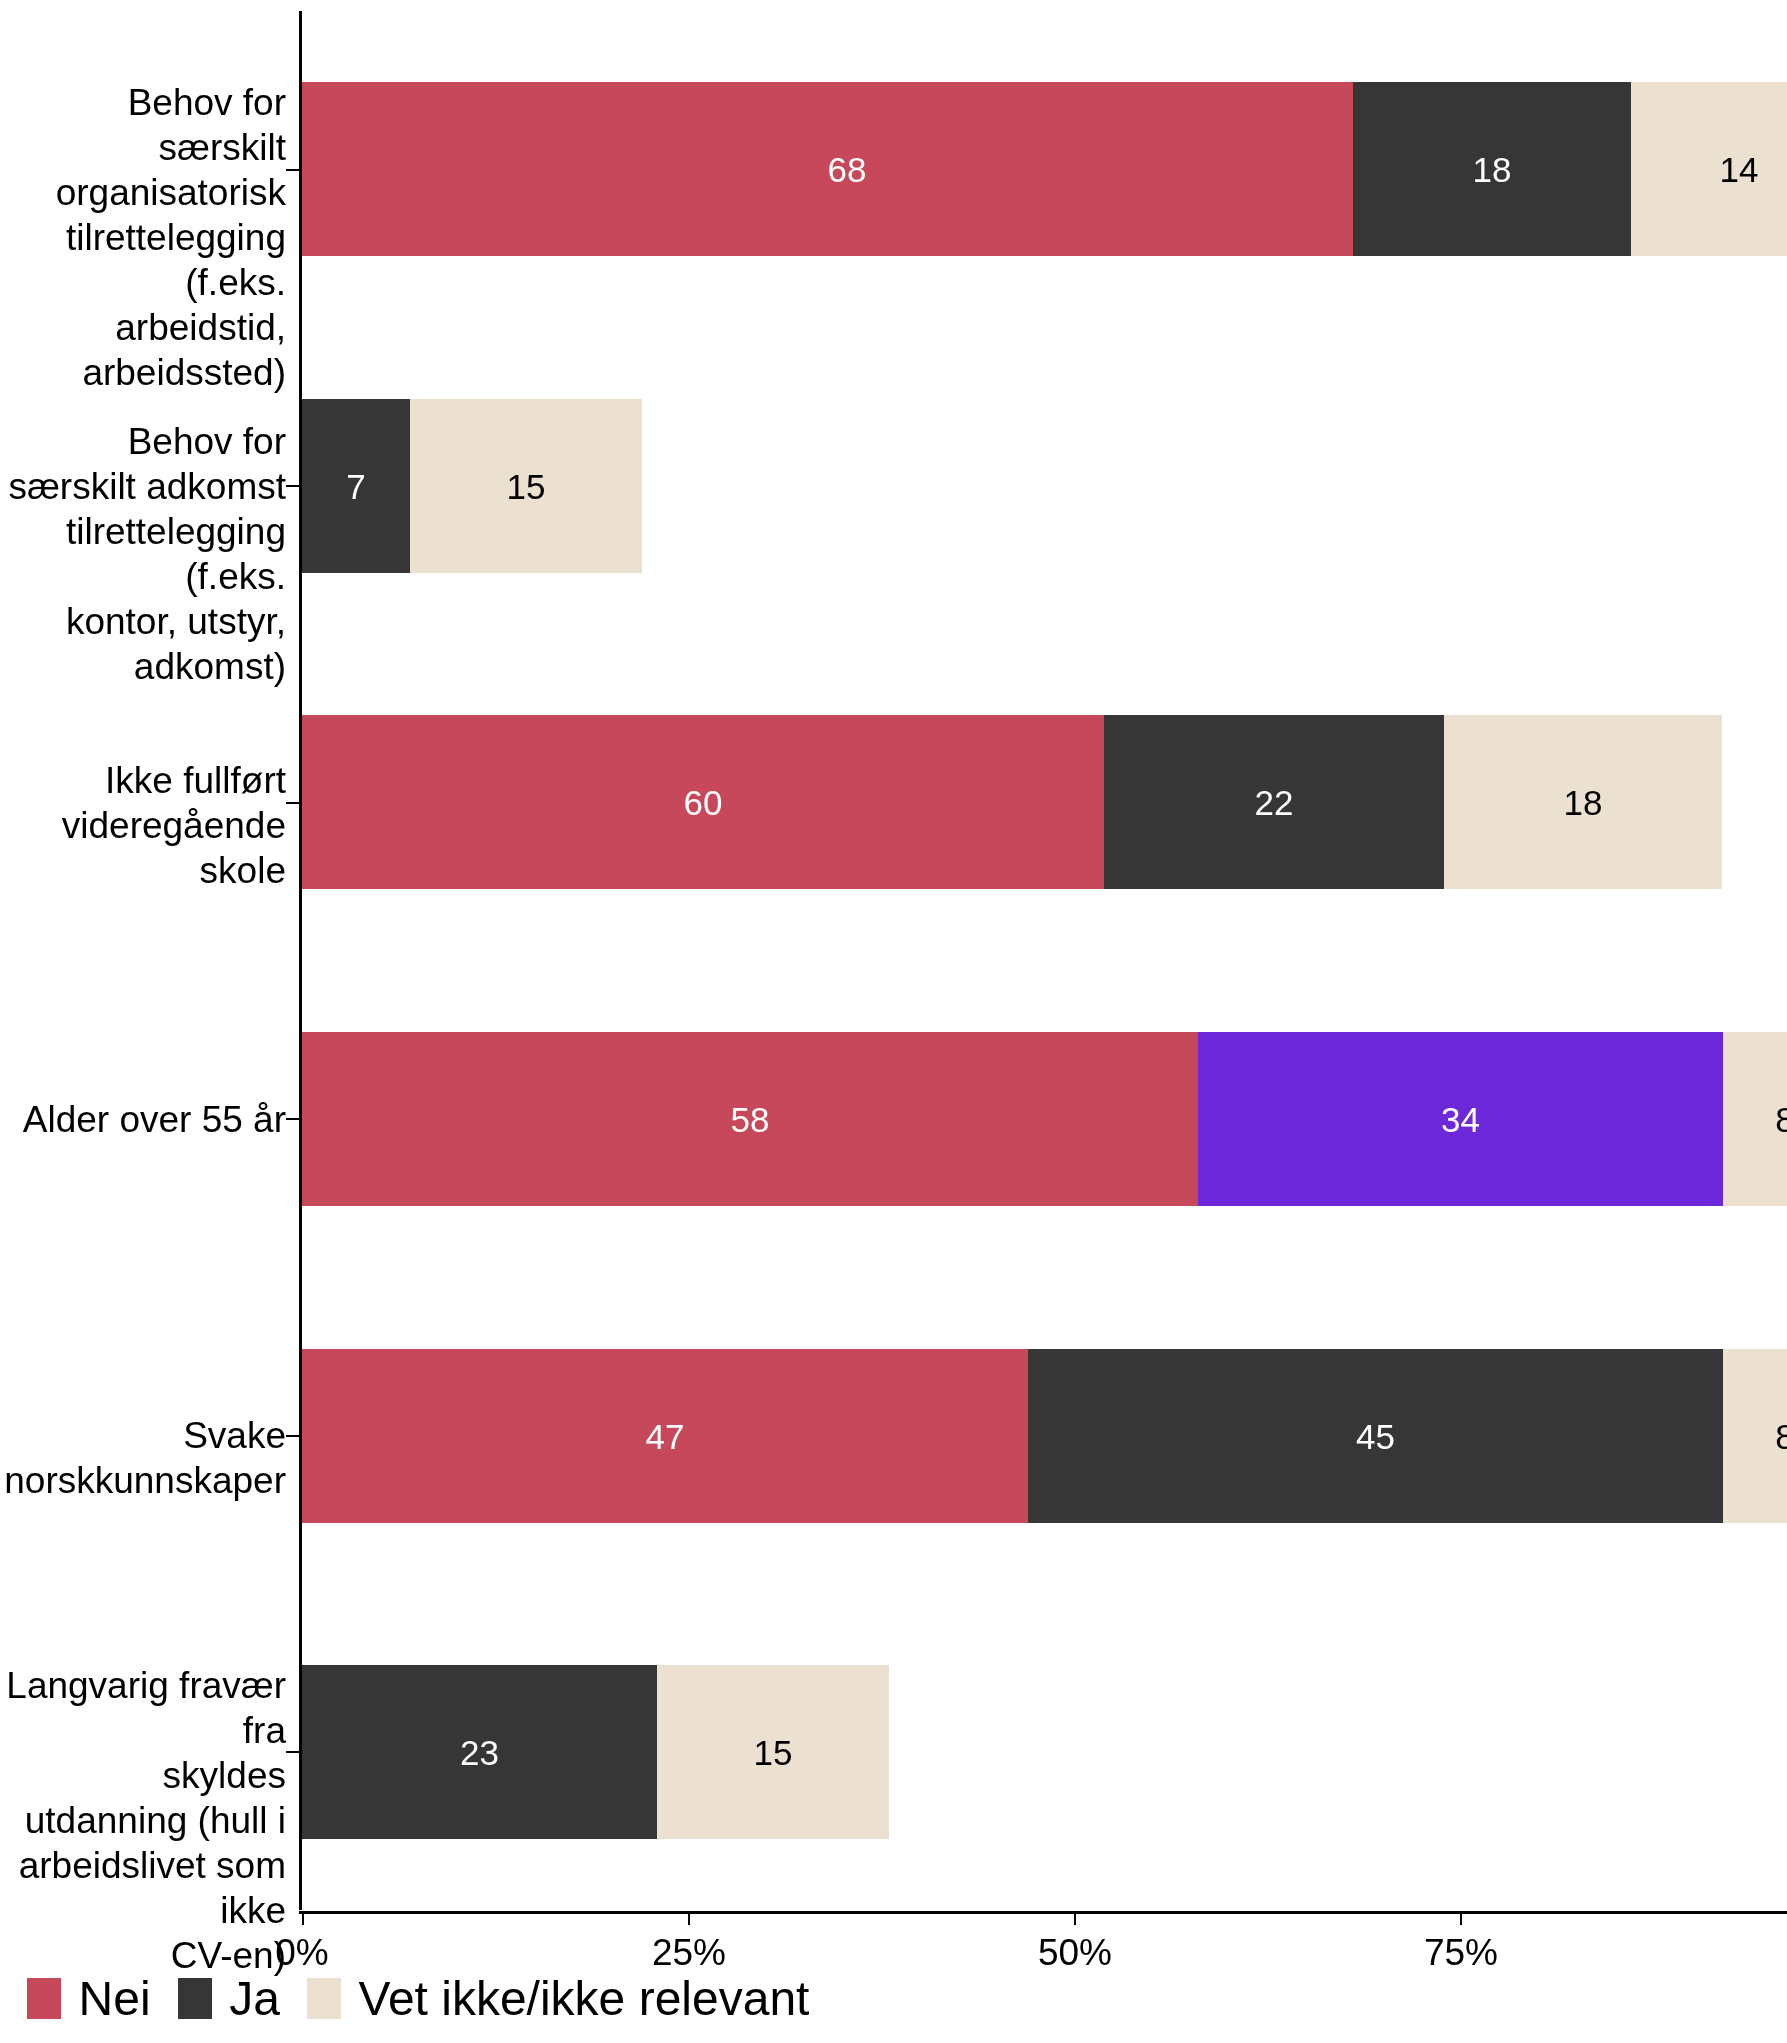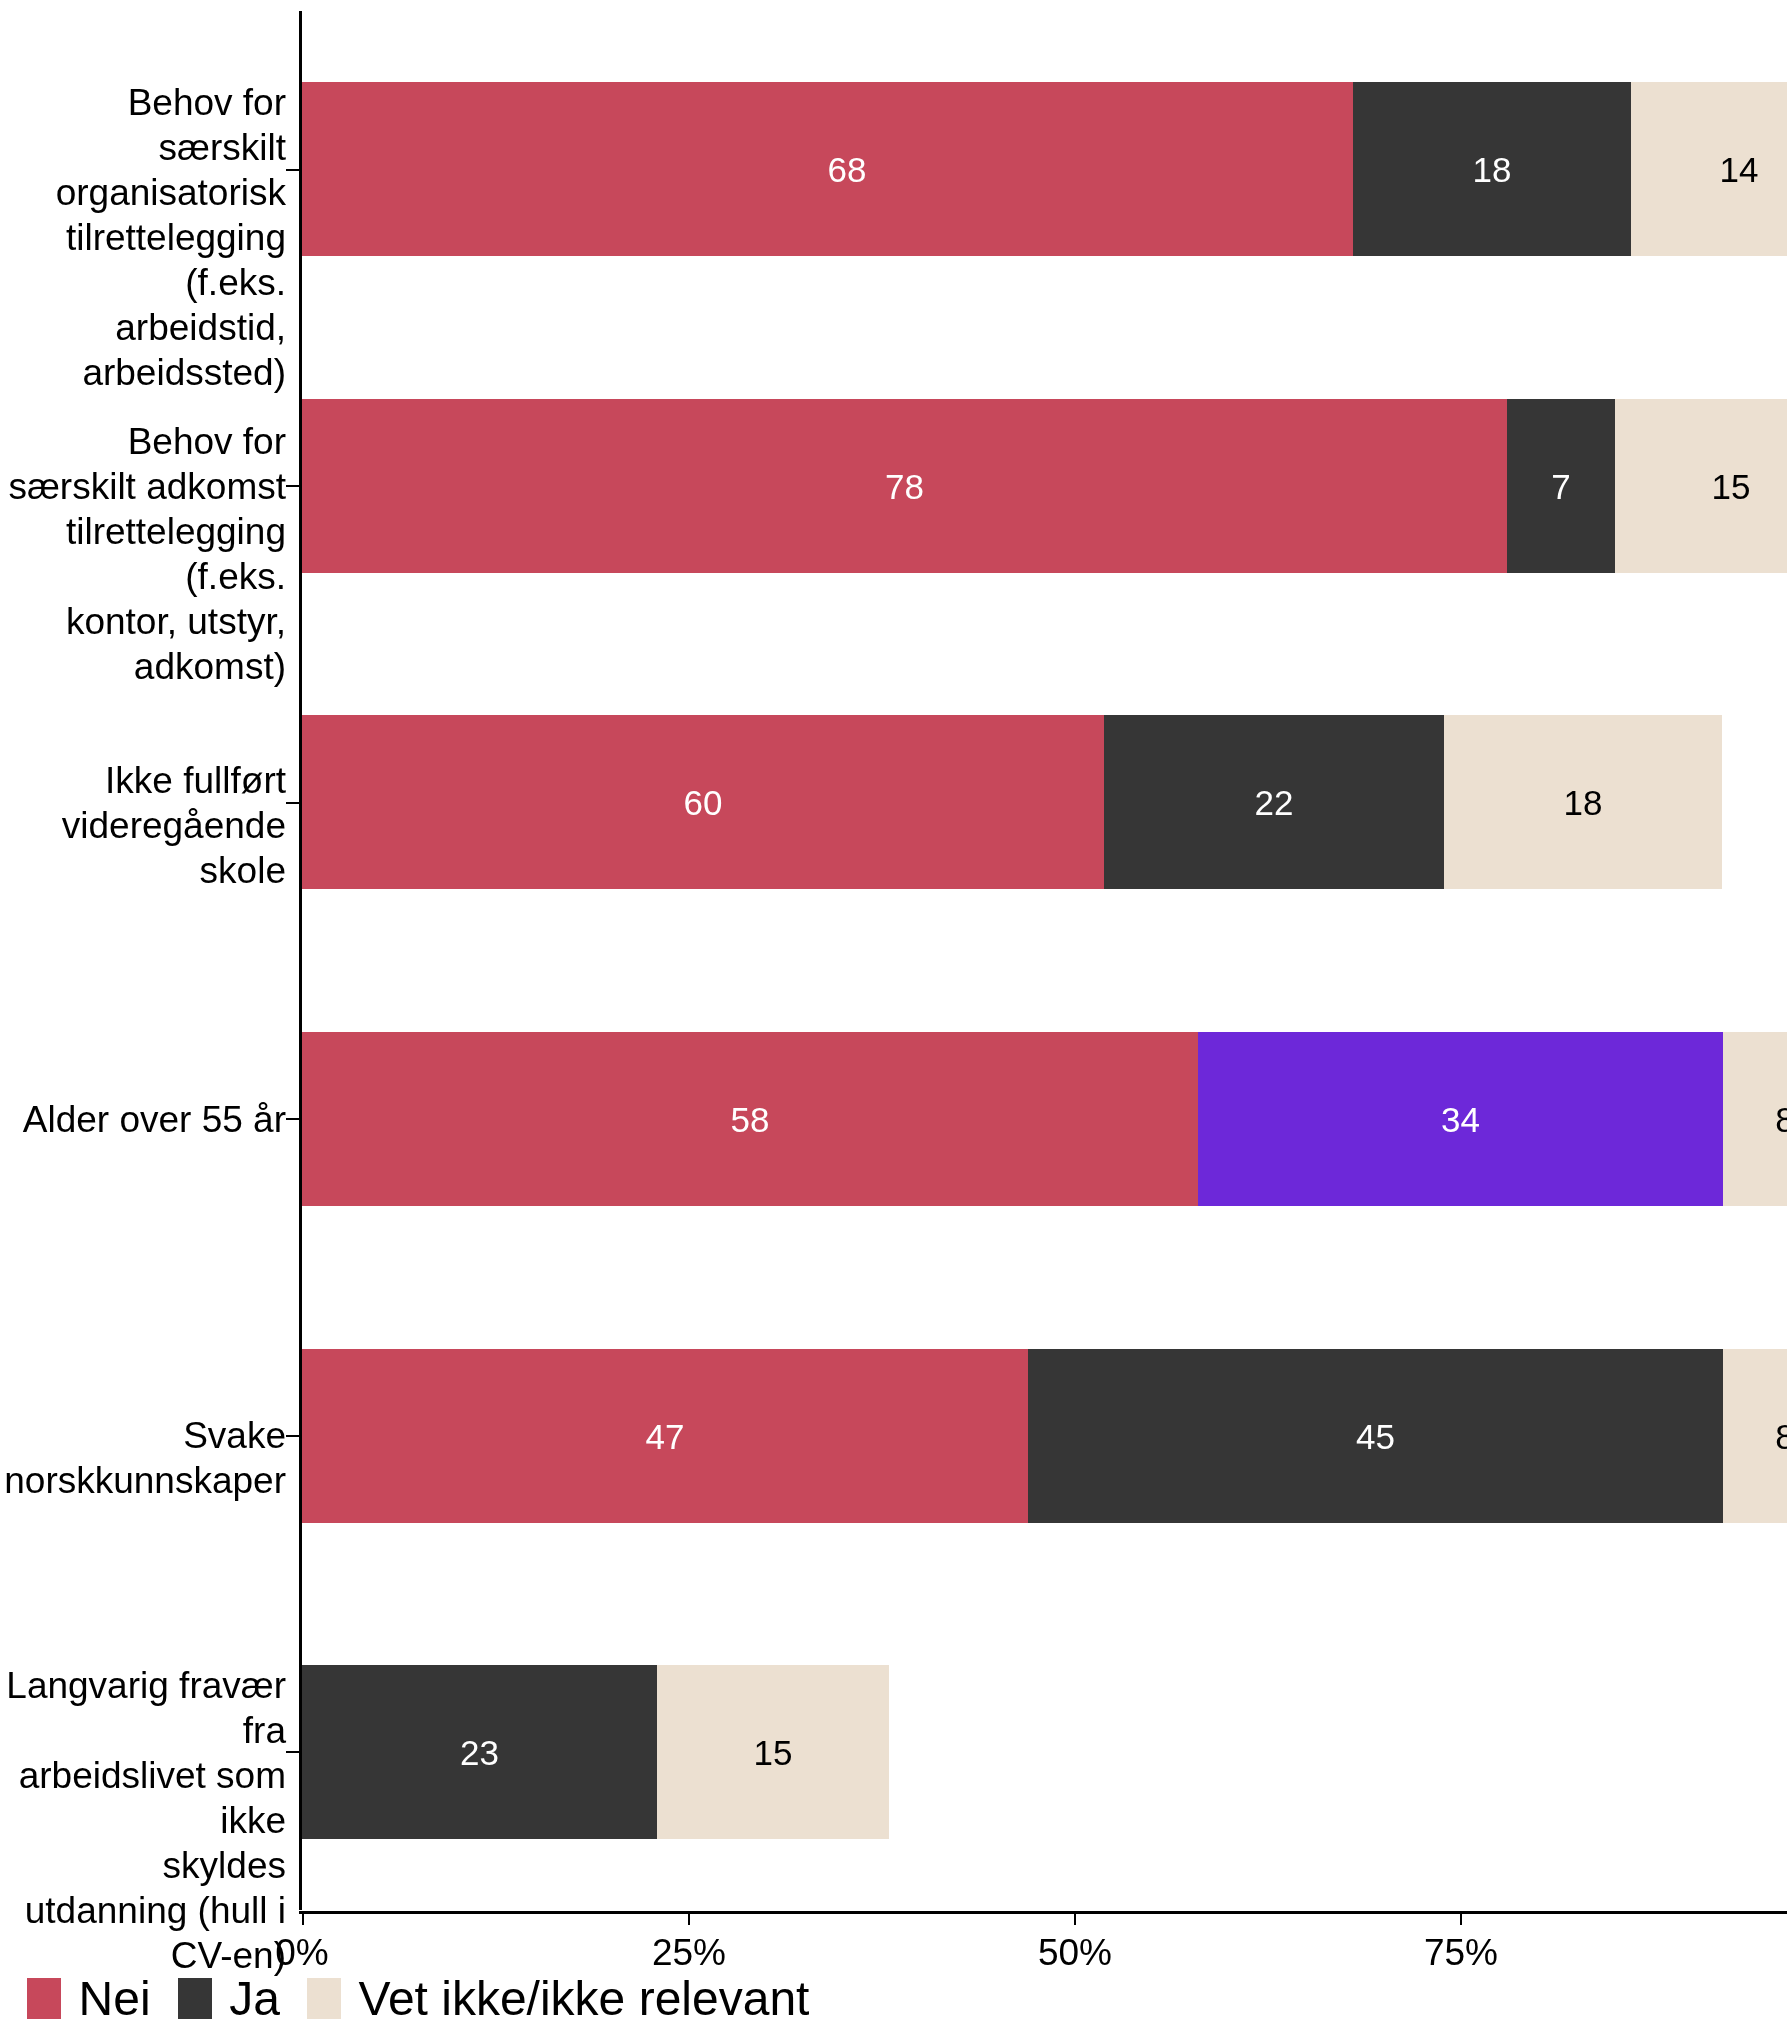--- a/index.html
+++ b/index.html
@@ -170,42 +170,39 @@
       <div class="y-label" style="top: 1097px;">
         <div>Alder over 55 år</div>
       </div>
       <div class="y-tick" style="top: 1435px;"></div>
       <div class="y-label" style="top: 1413px;">
         <div>Svake norskkunnskaper</div>
       </div>
       <div class="y-tick" style="top: 1751px;"></div>
       <div class="y-label" style="top: 1663px;">
         <div>Langvarig fravær fra</div>
+        <div>skyldes utdanning (hull i</div>
         <div>arbeidslivet som ikke</div>
-        <div>skyldes utdanning (hull i</div>
         <div>CV-en)</div>
       </div>
     </div>
 
   <div class="rows" id="bar-rows">
       <div class="bar-row" style="top: 71px; height: 174px; width: 1545px;">
         <div class="bar-seg" style="width: 1051px; background: rgb(199, 72, 91); padding-left: 39px;">
           <span class="seg-label" style="color: rgb(255, 255, 255);">68</span>
         </div>
         <div class="bar-seg" style="width: 278px; background: rgb(54, 54, 54);">
           <span class="seg-label" style="color: rgb(255, 255, 255);">18</span>
         </div>
         <div class="bar-seg" style="width: 216px; background: rgb(236, 224, 209);">
           <span class="seg-label" style="color: rgb(0, 0, 0);">14</span>
         </div>
       </div>
       <div class="bar-row" style="top: 388px; height: 174px; width: 1545px;">
-        <div class="bar-seg" style="width: 1205px; background: rgb(199, 72, 91);">
-          <span class="seg-label" style="color: rgb(255, 255, 255);">78</span>
-        </div>
         <div class="bar-seg" style="width: 108px; background: rgb(54, 54, 54);">
           <span class="seg-label" style="color: rgb(255, 255, 255);">7</span>
         </div>
         <div class="bar-seg" style="width: 232px; background: rgb(236, 224, 209);">
           <span class="seg-label" style="color: rgb(0, 0, 0);">15</span>
         </div>
       </div>
       <div class="bar-row" style="top: 704px; height: 174px; width: 1545px;">
         <div class="bar-seg" style="width: 802px; background: rgb(199, 72, 91);">
           <span class="seg-label" style="color: rgb(255, 255, 255);">60</span>

